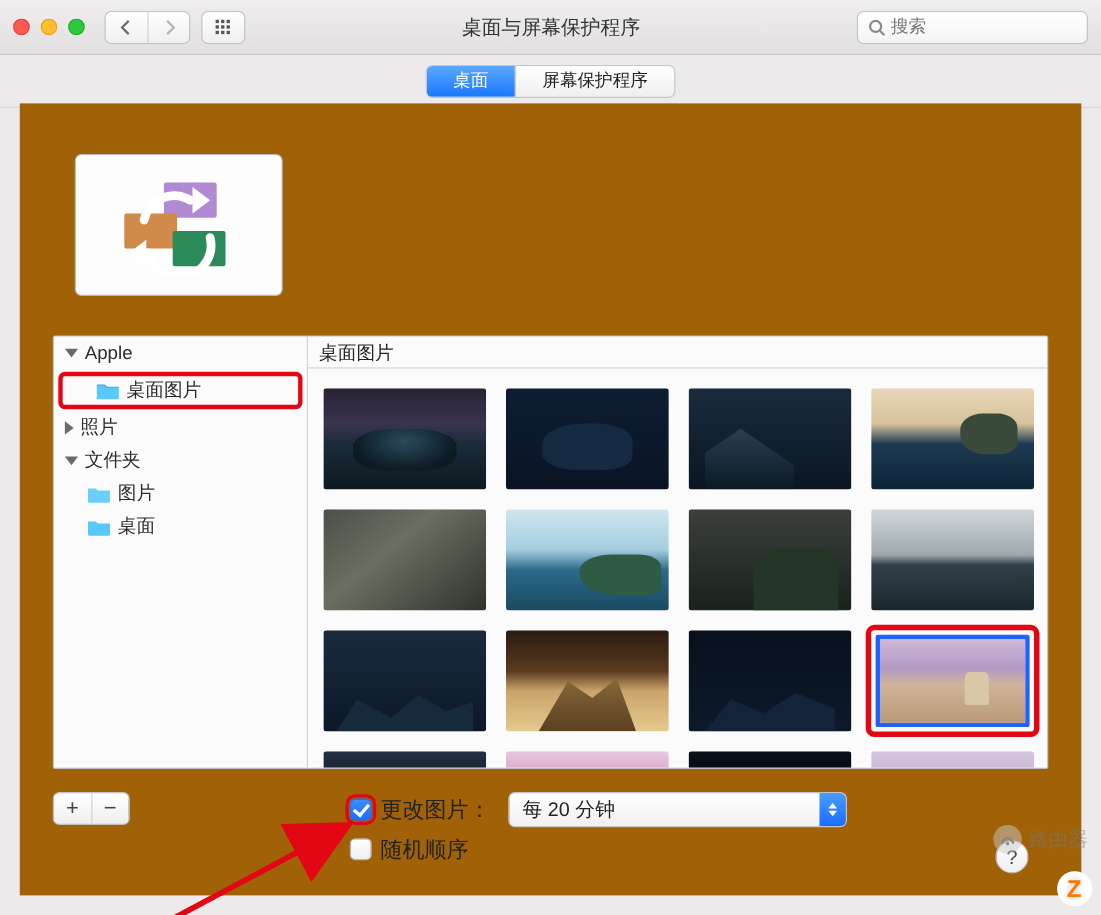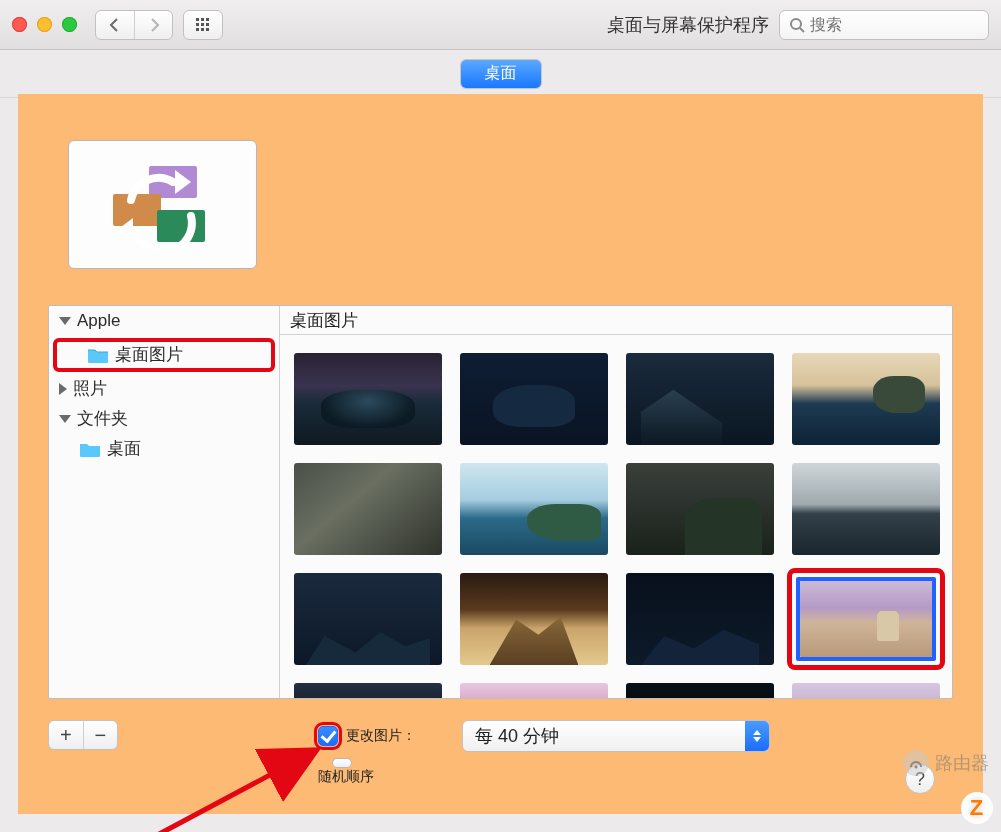--- a/index.html
+++ b/index.html
@@ -24,40 +24,40 @@
     display:flex; height:30px;
     border:1px solid #c2c0c0; border-radius:6px;
     background:linear-gradient(#ffffff,#f0efef);
     overflow:hidden;
   }
   .navbtns button, .gridbtn button {
     width:38px; background:transparent; border:none; display:flex; align-items:center; justify-content:center; color:#5a5a5a; cursor:default;
   }
   .navbtns button + button { border-left:1px solid #d0cece; }
   .navbtns svg, .gridbtn svg { width:16px; height:16px; }
-  .win-title { flex:1; text-align:right; font-size:18px; color:#333; }
+  .win-title { flex:1; text-align:center; font-size:18px; color:#333; }
   .searchwrap { position:relative; }
   .searchwrap svg { position:absolute; left:10px; top:7px; width:16px; height:16px; fill:#8a8a8a; }
   .searchwrap input {
     height:30px; width:210px; border:1px solid #c2c0c0; border-radius:6px;
     background:linear-gradient(#ffffff,#f5f4f4);
     padding:0 10px 0 30px; font-size:16px; color:#333; outline:none;
   }
 
   
   .tabbar { height:48px; display:flex; align-items:center; justify-content:center; border-bottom:1px solid #d8d6d6; }
   .seg {
     display:flex; height:30px; border:1px solid #c7c5c5; border-radius:6px; overflow:hidden;
     background:linear-gradient(#ffffff,#f0efef);
   }
   .seg button { border:none; padding:0 24px; font-size:16px; background:transparent; color:#222; cursor:default; }
   .seg button.active { background:linear-gradient(#5aa8ff,#1a78ff); color:#fff; }
   .seg button + button { border-left:1px solid #c7c5c5; }
 
-  .panel { position:absolute; left:18px; right:18px; top:94px; bottom:18px; background:#fdba74; }
+  .panel { position:absolute; left:18px; right:18px; top:94px; bottom:18px; background:#a16207; }
 
   
   .preview { position:absolute; left:50px; top:46px; width:189px; height:129px;
     border:1px solid #b8b6b6; border-radius:6px; background:#fdfdfd;
     display:flex; align-items:center; justify-content:center;
   }
   .preview svg { width:120px; height:90px; }
 
   
   .twopane { position:absolute; left:30px; right:30px; top:211px; height:394px;
@@ -89,22 +89,22 @@
   
   .bottom { position:absolute; left:30px; right:30px; top:614px; height:100px; }
   .addremove { display:flex; border:1px solid #c2c0c0; border-radius:6px; height:30px; overflow:hidden; width:70px; background:linear-gradient(#ffffff,#f0efef); }
   .addremove button { flex:1; border:none; background:transparent; font-size:20px; color:#444; }
   .addremove button + button { border-left:1px solid #d0cece; }
   .cbx { width:20px; height:20px; border-radius:5px; border:1px solid #b8b6b6; background:linear-gradient(#ffffff,#f0efef); display:inline-flex; align-items:center; justify-content:center; margin-right:8px; vertical-align:middle; }
   .cbx.checked { background:linear-gradient(#3c8dff,#1a6dff); border-color:#1a6dff; position:relative; }
   .cbx.checked::after { content:""; width:6px; height:11px; border:solid #fff; border-width:0 3px 3px 0; transform:rotate(40deg); position:absolute; top:1px; }
   .cbx.redsel { outline:3px solid #e30613; outline-offset:1px; }
   .optrow { position:absolute; left:270px; top:14px; display:flex; align-items:center; height:28px; }
-  .optrow2 { position:absolute; left:270px; top:50px; display:flex; align-items:center; height:28px;flex-direction:column; }
-  .optrow .label, .optrow2 .label { font-size:14px; color:#222; }
+  .optrow2 { position:absolute; left:270px; top:50px; display:flex; align-items:center; height:28px; }
+  .optrow .label, .optrow2 .label { font-size:20px; color:#222; }
   .selectwrap { position:absolute; left:414px; top:12px; height:32px; width:308px; border:1px solid #c2c0c0; border-radius:6px; background:linear-gradient(#ffffff,#f1f0f0); display:flex; align-items:center; padding:0 28px 0 12px; font-size:18px;}
   .selectwrap .caret { position:absolute; right:0; top:0; bottom:0; width:24px; background:linear-gradient(#4a9bff,#1a6dff); border-radius:0 5px 5px 0; display:flex; flex-direction:column; align-items:center; justify-content:center; gap:2px; }
   .selectwrap .caret span { width:0; height:0; border-left:4px solid transparent; border-right:4px solid transparent; }
   .selectwrap .caret .up { border-bottom:5px solid #fff; }
   .selectwrap .caret .dn { border-top:5px solid #fff; }
   .helpbtn { position:absolute; right:18px; bottom:14px; width:30px; height:30px; border-radius:50%; border:1px solid #c2c0c0; background:linear-gradient(#ffffff,#f0efef); color:#444; font-size:18px; display:flex; align-items:center; justify-content:center; }
 
   
   .arrow { position:absolute; left:120px; top:646px; width:190px; height:110px; pointer-events:none; }
 
@@ -186,20 +186,21 @@
         <circle cx="7" cy="7" r="5" fill="none" stroke="#8a8a8a" stroke-width="2"></circle>
         <line x1="11" y1="11" x2="15" y2="15" stroke="#8a8a8a" stroke-width="2"></line>
       </svg>
     <input type="text" placeholder="搜索" style="">
   </div>
 </div>
 
 <div class="tabbar">
   <div class="seg">
     <button class="active">桌面</button>
+    <button>屏幕保护程序</button>
   </div>
 </div>
 
 <div class="panel">
 
   <div class="preview">
     <svg viewBox="0 0 120 90">
       <rect x="46" y="6" width="48" height="32" rx="2" fill="#b28ad4"></rect>
       <rect x="10" y="34" width="48" height="32" rx="2" fill="#d08a4a"></rect>
       <rect x="54" y="50" width="48" height="32" rx="2" fill="#2a8a5a"></rect>
@@ -233,20 +234,28 @@
         <span class="tri right"></span>
         <span class="sb-label">照片</span>
       </div>
       <div class="sb-row">
         <span class="tri down"></span>
         <span class="sb-label">文件夹</span>
       </div>
       <div class="sb-row indent2">
         <span class="folder-icon">
           <svg viewBox="0 0 22 18">
+              <path d="M1 4h7l2 2h11v10a1 1 0 0 1-1 1H2a1 1 0 0 1-1-1z" fill="#6ad0fa"></path>
+            </svg>
+        </span>
+        <span class="sb-label">图片</span>
+      </div>
+      <div class="sb-row indent2">
+        <span class="folder-icon">
+          <svg viewBox="0 0 22 18">
               <path d="M1 4h7l2 2h11v10a1 1 0 0 1-1 1H2a1 1 0 0 1-1-1z" fill="#5ac8fa"></path>
             </svg>
         </span>
         <span class="sb-label">桌面</span>
       </div>
     </div>
 
     <div class="content">
       <div class="content-header">桌面图片</div>
       <div class="grid">
@@ -315,21 +324,21 @@
     <div class="addremove" style="position:absolute; left:0; top:12px;">
       <button>+</button>
       <button>−</button>
     </div>
 
     <div class="optrow">
       <span class="cbx checked redsel"></span>
       <span class="label">更改图片：</span>
     </div>
     <div class="selectwrap">
-      <span>每 40 分钟</span>
+      <span>每 20 分钟</span>
       <div class="caret">
           <span class="up"></span>
           <span class="dn"></span>
         </div>
     </div>
     <div class="optrow2">
       <span class="cbx"></span>
       <span class="label">随机顺序</span>
     </div>
 

